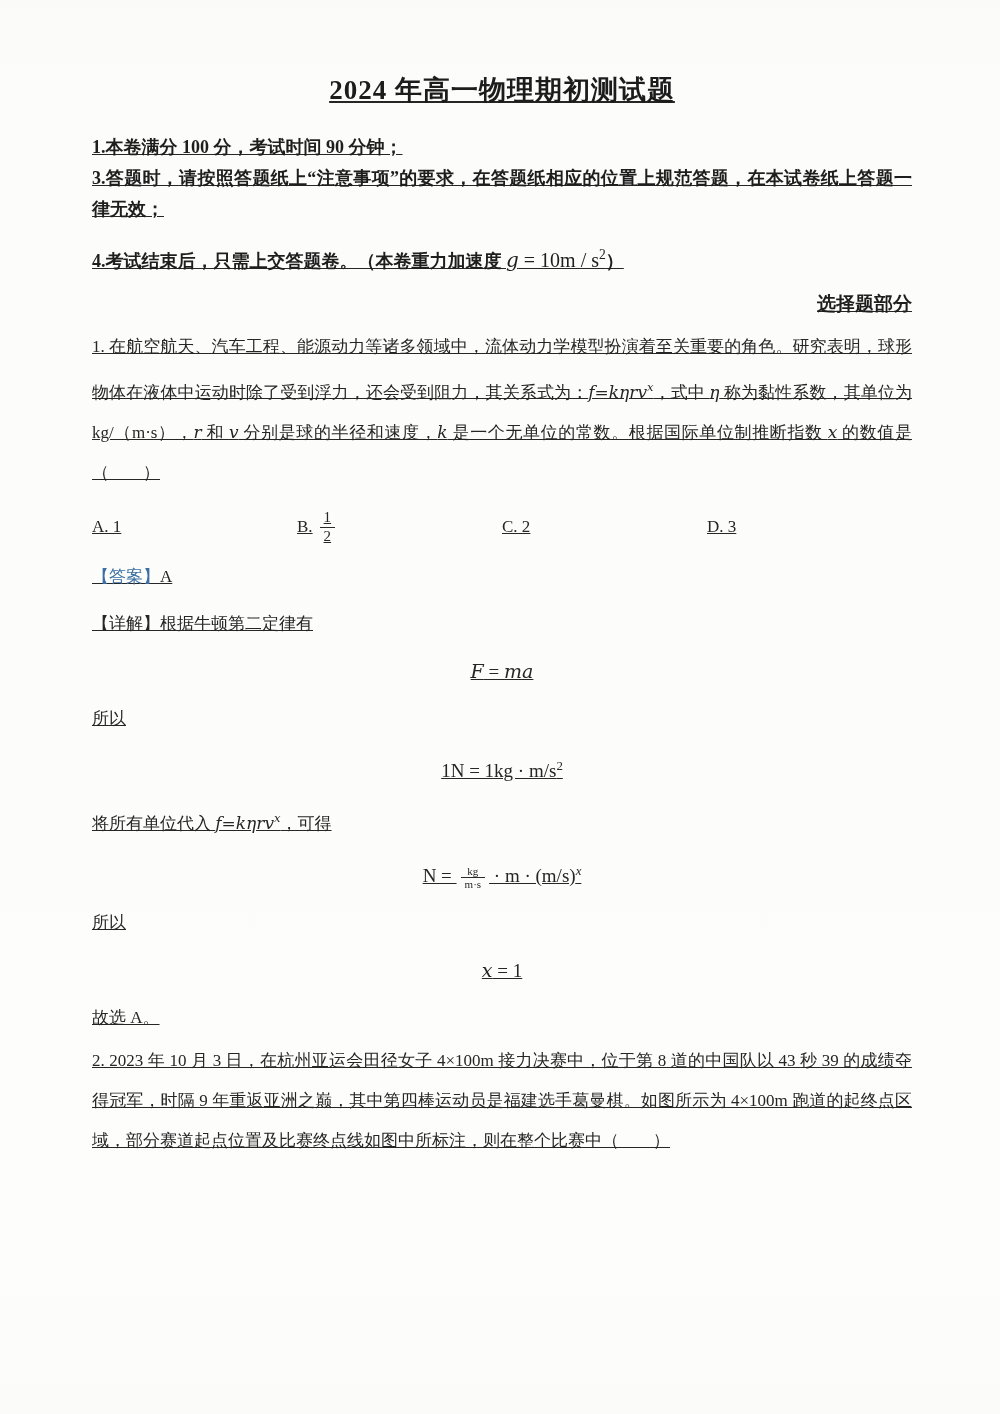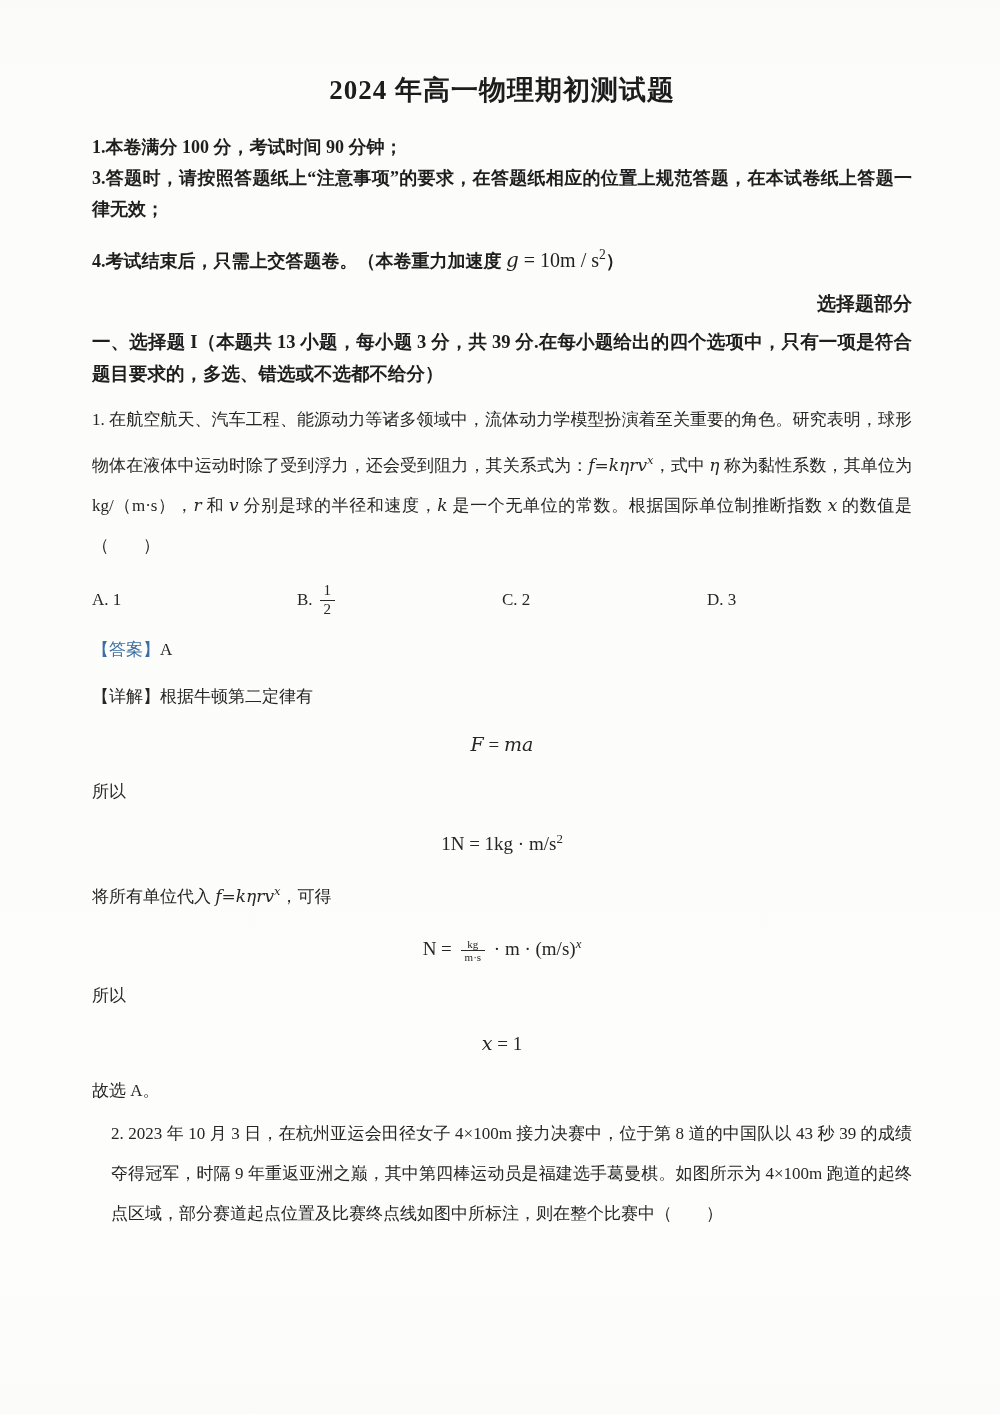--- a/index.html
+++ b/index.html
@@ -11,20 +11,21 @@
     background: #fbfbfa;
     color: #262626;
     font-family: "Liberation Serif", "DejaVu Serif", serif;
   }
   .page {
     box-sizing: border-box;
     width: 1000px;
     height: 1414px;
     padding: 72px 88px 0 92px;
     background: linear-gradient(180deg, #fafaf9 0%, #fcfcfb 6%, #fdfdfc 90%, #fbfbfa 100%);
+    text-decoration: underline;
   }
   .title {
     text-align: center;
     font-size: 27px;
     font-weight: bold;
     margin: 0 0 24px 0;
     letter-spacing: 1px;
     color: #1c1c1c;
   }
   .notice p {
@@ -91,38 +92,37 @@
   .center-formula {
     text-align: center;
     font-size: 19px;
     margin: 17px 0 0 0;
     line-height: 30px;
   }
   .center-formula .frac {
     font-size: 11px;
     margin: 0 4px;
   }
-  .q2-block { margin-top: 8px; margin-left: 19px; }
+  .q2-block { margin-top: 8px; }
 </style>
 </head>
 <body>
 
 <div class="page">
 
   <h1 class="title">2024 年高一物理期初测试题</h1>
 
   <div class="notice">
     <p>1.本卷满分 100 分，考试时间 90 分钟；</p>
     <p>3.答题时，请按照答题纸上“注意事项”的要求，在答题纸相应的位置上规范答题，在本试卷纸上答题一律无效；</p>
     <p class="item4"><span>4.考试结束后，只需上交答题卷。（本卷重力加速度 </span><span class="inline-formula"><i>g</i><span> = 10m / s</span><sup>2</sup></span><span>）</span></p>
   </div>
 
   <p class="part-title">选择题部分</p>
 
-  <p class="sec-header">一、选择题 I（本题共 13 小题，每小题 3 分，共 39 分.在每小题给出的四个选项中，只有一项是符合题目要求的，多选、错选或不选都不给分）</p>
 
   <p class="stem rich">1. 在航空航天、汽车工程、能源动力等诸多领域中，流体动力学模型扮演着至关重要的角色。研究表明，球形物体在液体中运动时除了受到浮力，还会受到阻力，其关系式为：<i>f=kηrv</i><sup><i>x</i></sup>，式中 <i>η</i> 称为黏性系数，其单位为 kg/（m·s），<i>r</i> 和 <i>v</i> 分别是球的半径和速度，<i>k</i> 是一个无单位的常数。根据国际单位制推断指数 <i>x</i> 的数值是（　　）</p>
 
   <div class="options">
     <span class="opt">A. 1</span>
     <span class="opt">
       <span>B.</span>
       <span class="frac">
         <span class="num">1</span>
         <span class="den">2</span>

